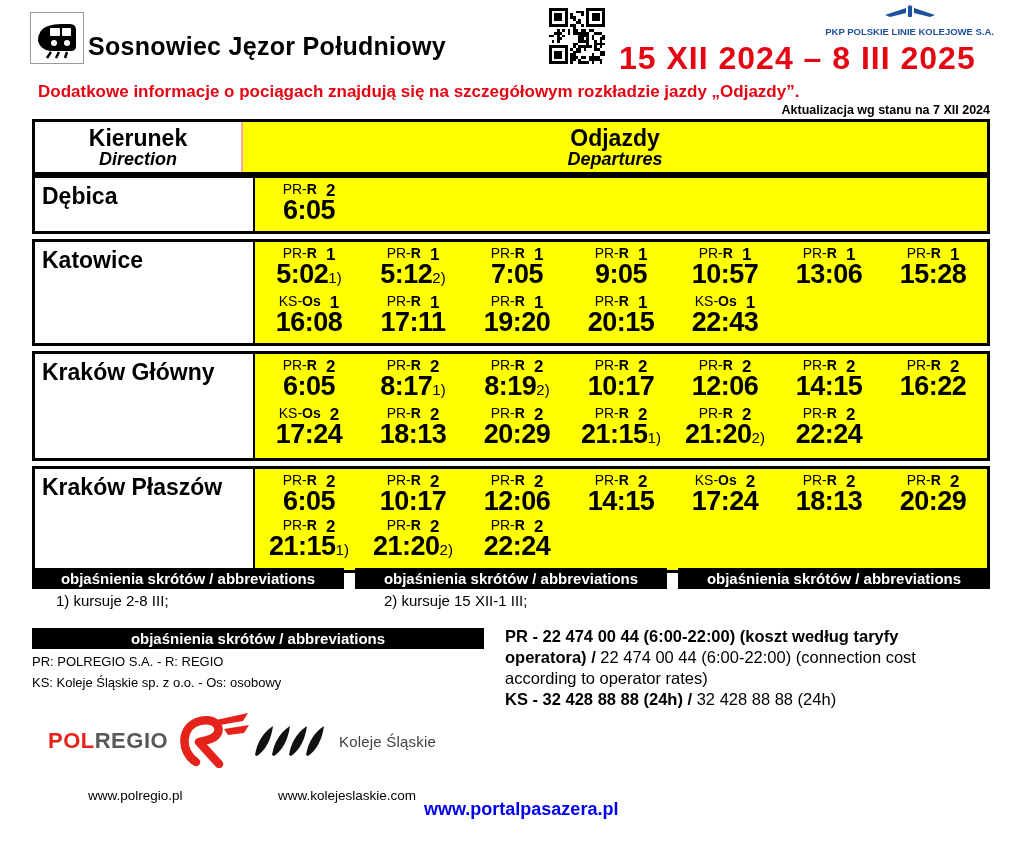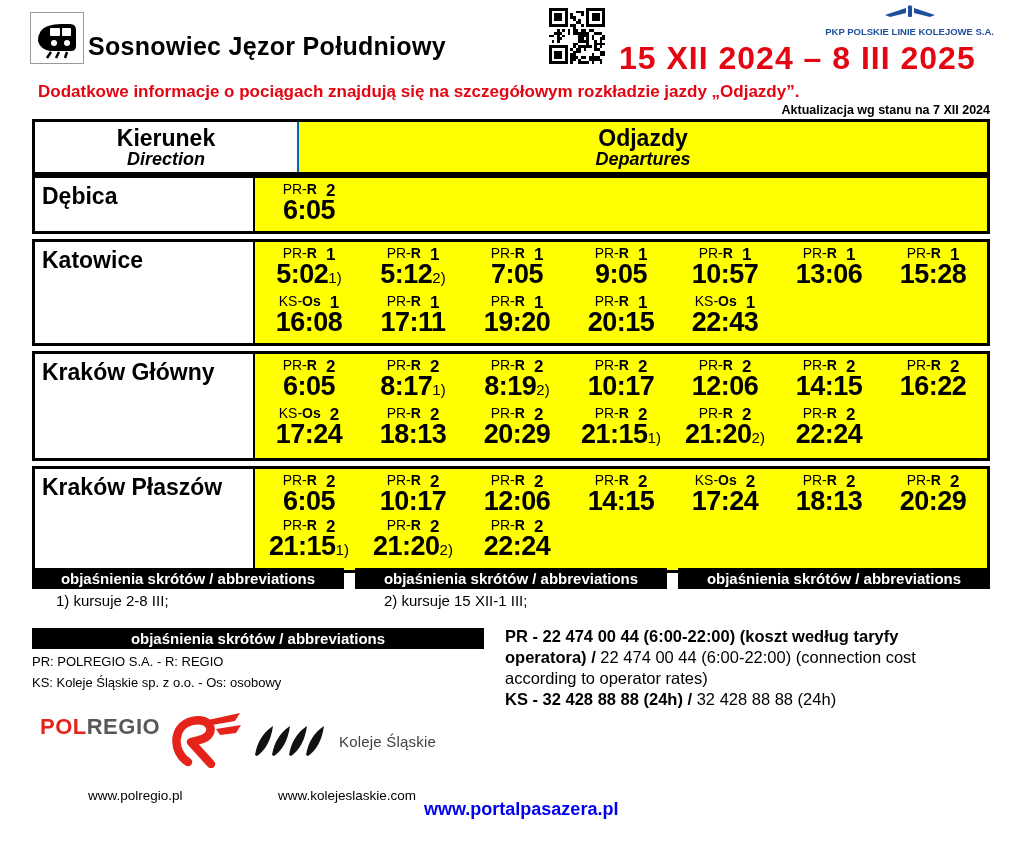--- a/index.html
+++ b/index.html
@@ -15,21 +15,21 @@
   .pkp-text { font-size:9.5px; font-weight:bold; white-space:nowrap; margin-top:1px; }
   .notice { position:absolute; left:30px; top:82px; font-size:17px; font-weight:bold; color:#e30613;margin-left:8px; }
   .update { position:absolute; right:34px; top:103px; font-size:12.5px; font-weight:bold; }
 
   
   .table-wrap { position:absolute; left:32px; top:119px; width:958px; }
   .block { border:3px solid #000; margin-bottom:5px; background:#fff; }
   .trow { display:flex; }
   .trow + .trow { border-top:6px solid #000000; }
   .dir-cell { width:220px; flex:none; border-right:2px solid #000; background:#fff; font-size:23px; font-weight:bold; padding:5px 7px; }
-  .head-dir { width:264px; flex:none; border-right:2px solid #0369a1; text-align:center; padding:4px 0 5px; }
+  .head-dir { width:208px; flex:none; border-right:2px solid #fca5a5; text-align:center; padding:4px 0 5px; }
   .h-pl { font-size:23px; font-weight:bold; line-height:25px; }
   .h-en { font-size:18px; font-weight:bold; font-style:italic; line-height:16px; }
   .head-dep { flex:1; background:#ffff00; text-align:center; padding:4px 16px 5px; }
   .dep-area { flex:1; background:#ffff00; padding:3px 0 5px 2px; }
   .dep-line { display:flex; margin-bottom:2px; }
   .dep { width:104px; flex:none; text-align:center; }
   .dep-top { font-size:14px; line-height:15px; white-space:nowrap; }
   .dep-top b { font-weight:bold; }
   .track { font-size:17px; font-weight:bold; margin-left:9px; display:inline-block; position:relative; top:2px; }
   .dep-bottom { font-size:27px; font-weight:bold; line-height:27px; letter-spacing:-0.5px; white-space:nowrap; }
@@ -40,21 +40,21 @@
   .bar { width:312px; background:#000; color:#fff; font-size:15px; font-weight:bold; text-align:center; height:21px; line-height:21px; }
   .fn1 { position:absolute; left:56px; top:592px; font-size:15px; }
   .fn2 { position:absolute; left:384px; top:592px; font-size:15px; }
 
   .legend-bar { position:absolute; left:32px; top:628px; width:452px; background:#000; color:#fff; font-size:15px; font-weight:bold; text-align:center; height:21px; line-height:21px; }
   .legend-lines { position:absolute; left:32px; top:651px; font-size:13px; line-height:21px; }
 
   .contact { position:absolute; left:505px; top:626px; width:452px; font-size:16.5px; line-height:21px; }
 
   
-  .polregio { position:absolute; left:40px; top:714px; display:flex; }
+  .polregio { position:absolute; left:48px; top:714px; display:flex; align-items:center; }
   .polregio-text { font-size:22px; font-weight:bold; letter-spacing:0.5px; }
   .pol { color:#e5231b; } .regio { color:#58585a; }
   .polregio-mark { margin-left:6px; margin-top:-4px; }
   .ks-logo { display:flex; align-items:center; position:absolute; left:255px; top:724px; }
   .ks-name { font-size:15px; color:#404040; margin-left:10px; letter-spacing:0.2px; }
 
   .url-polregio { position:absolute; left:88px; top:788px; font-size:13.5px; }
   .url-ks { position:absolute; left:278px; top:788px; font-size:13.5px; }
   .url-portal { position:absolute; left:424px; top:799px; font-size:18px; font-weight:bold; color:#0000ee; }
 </style>

